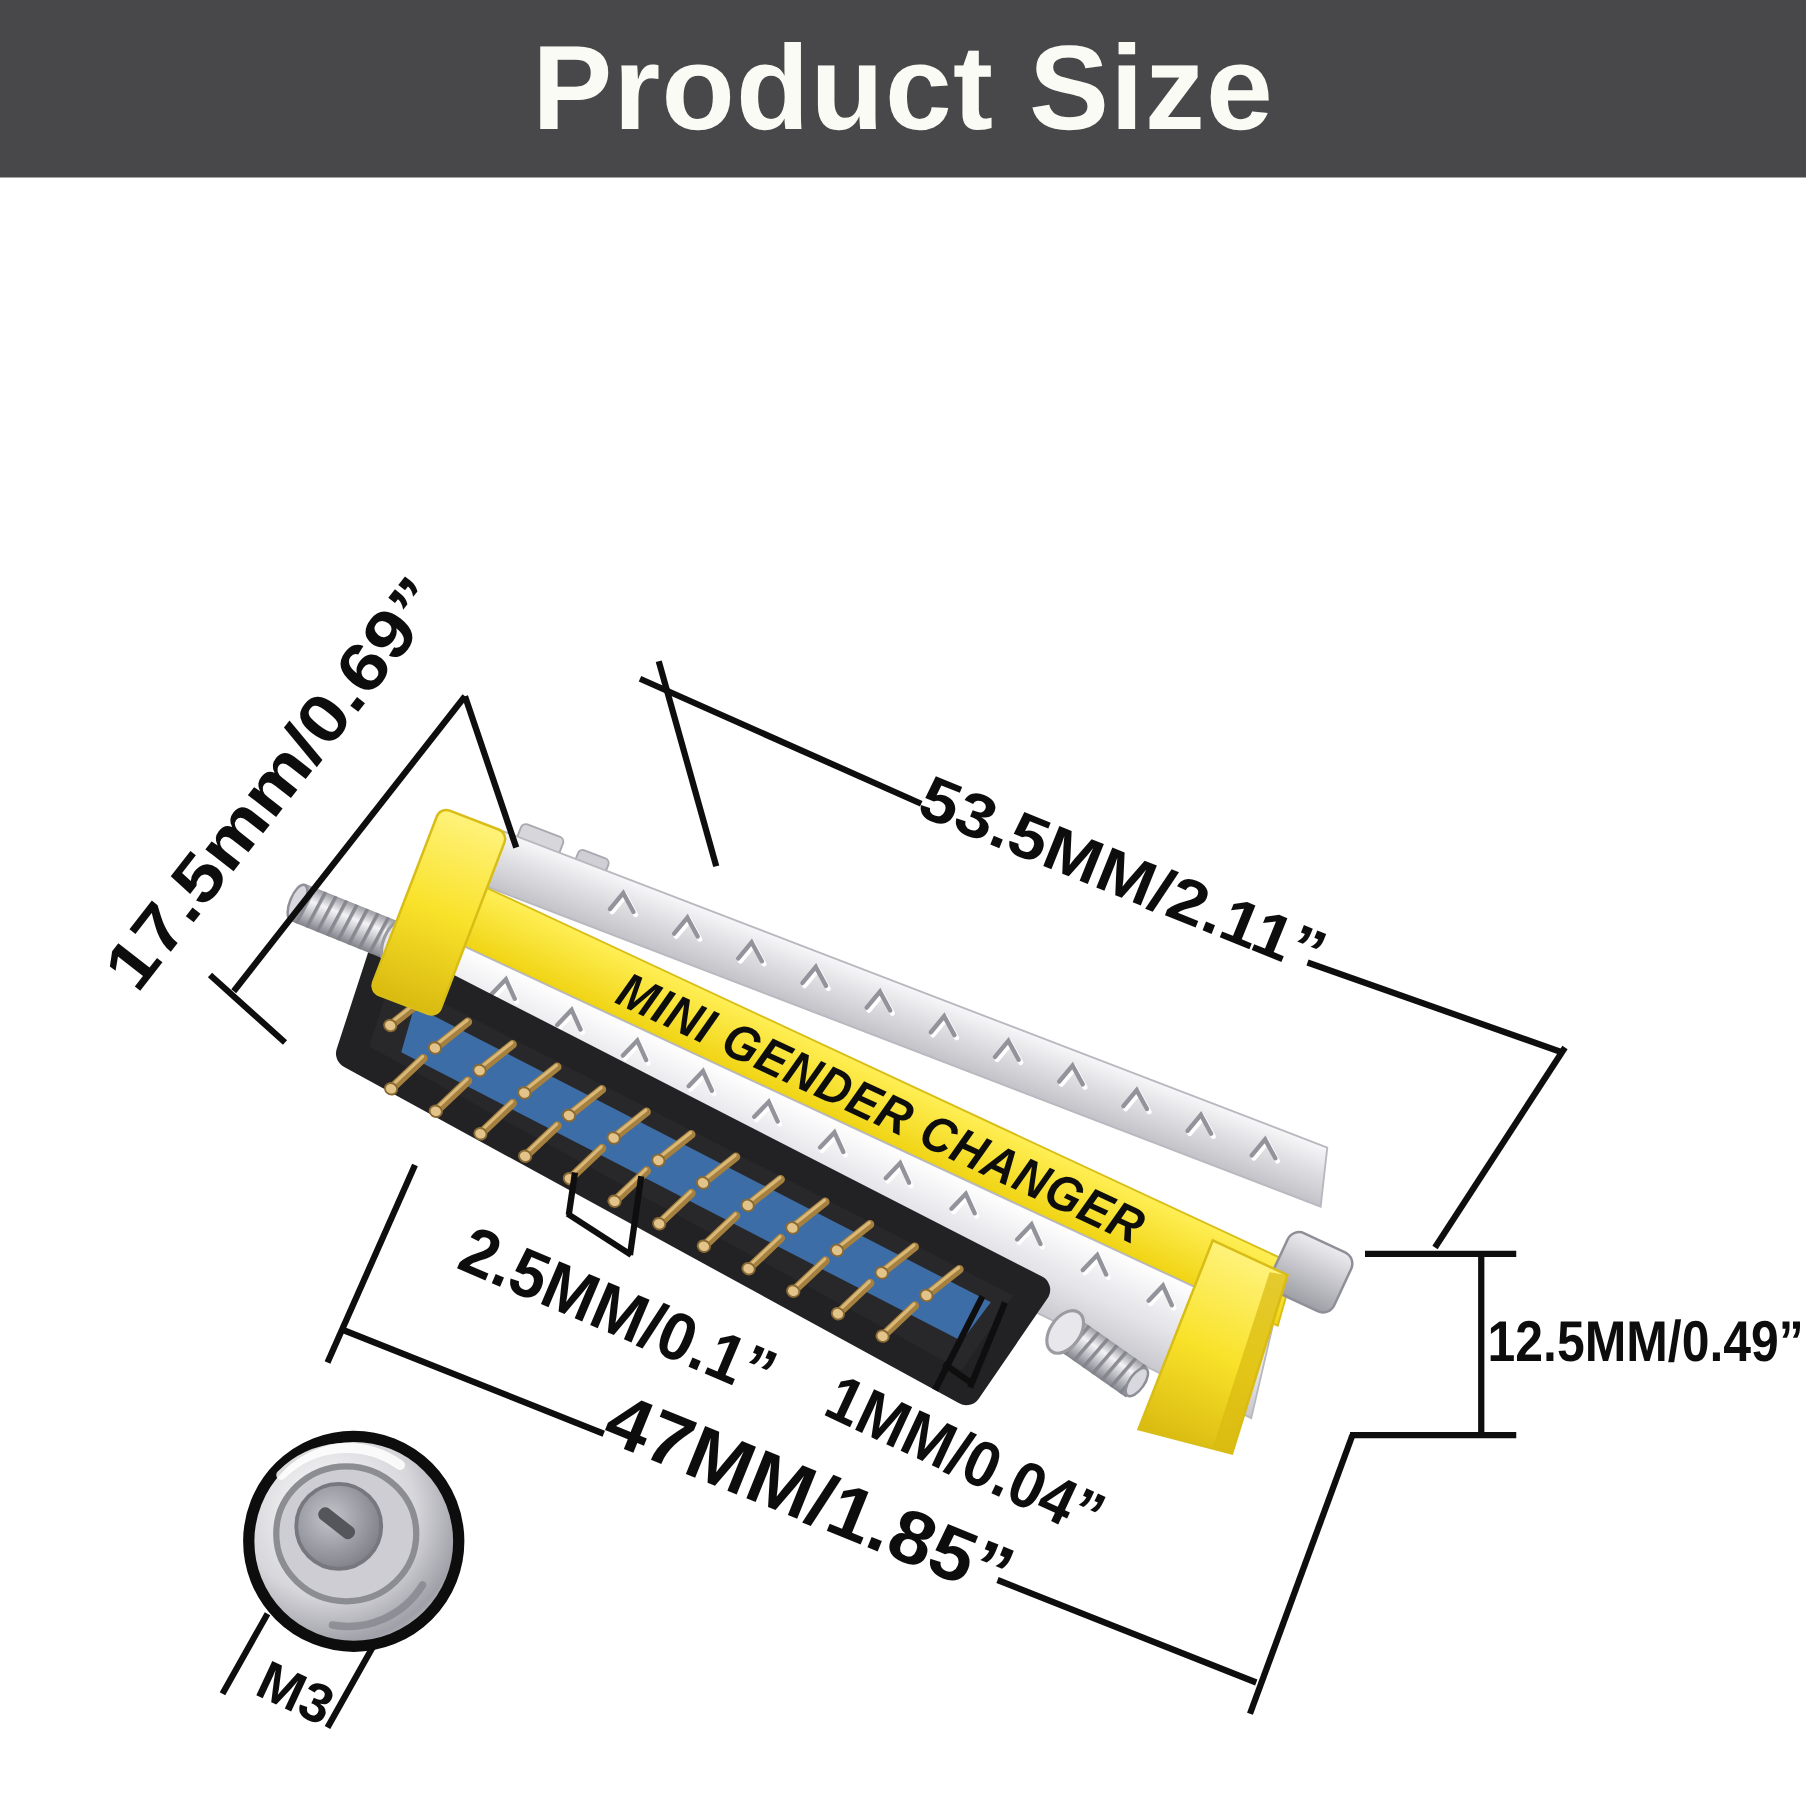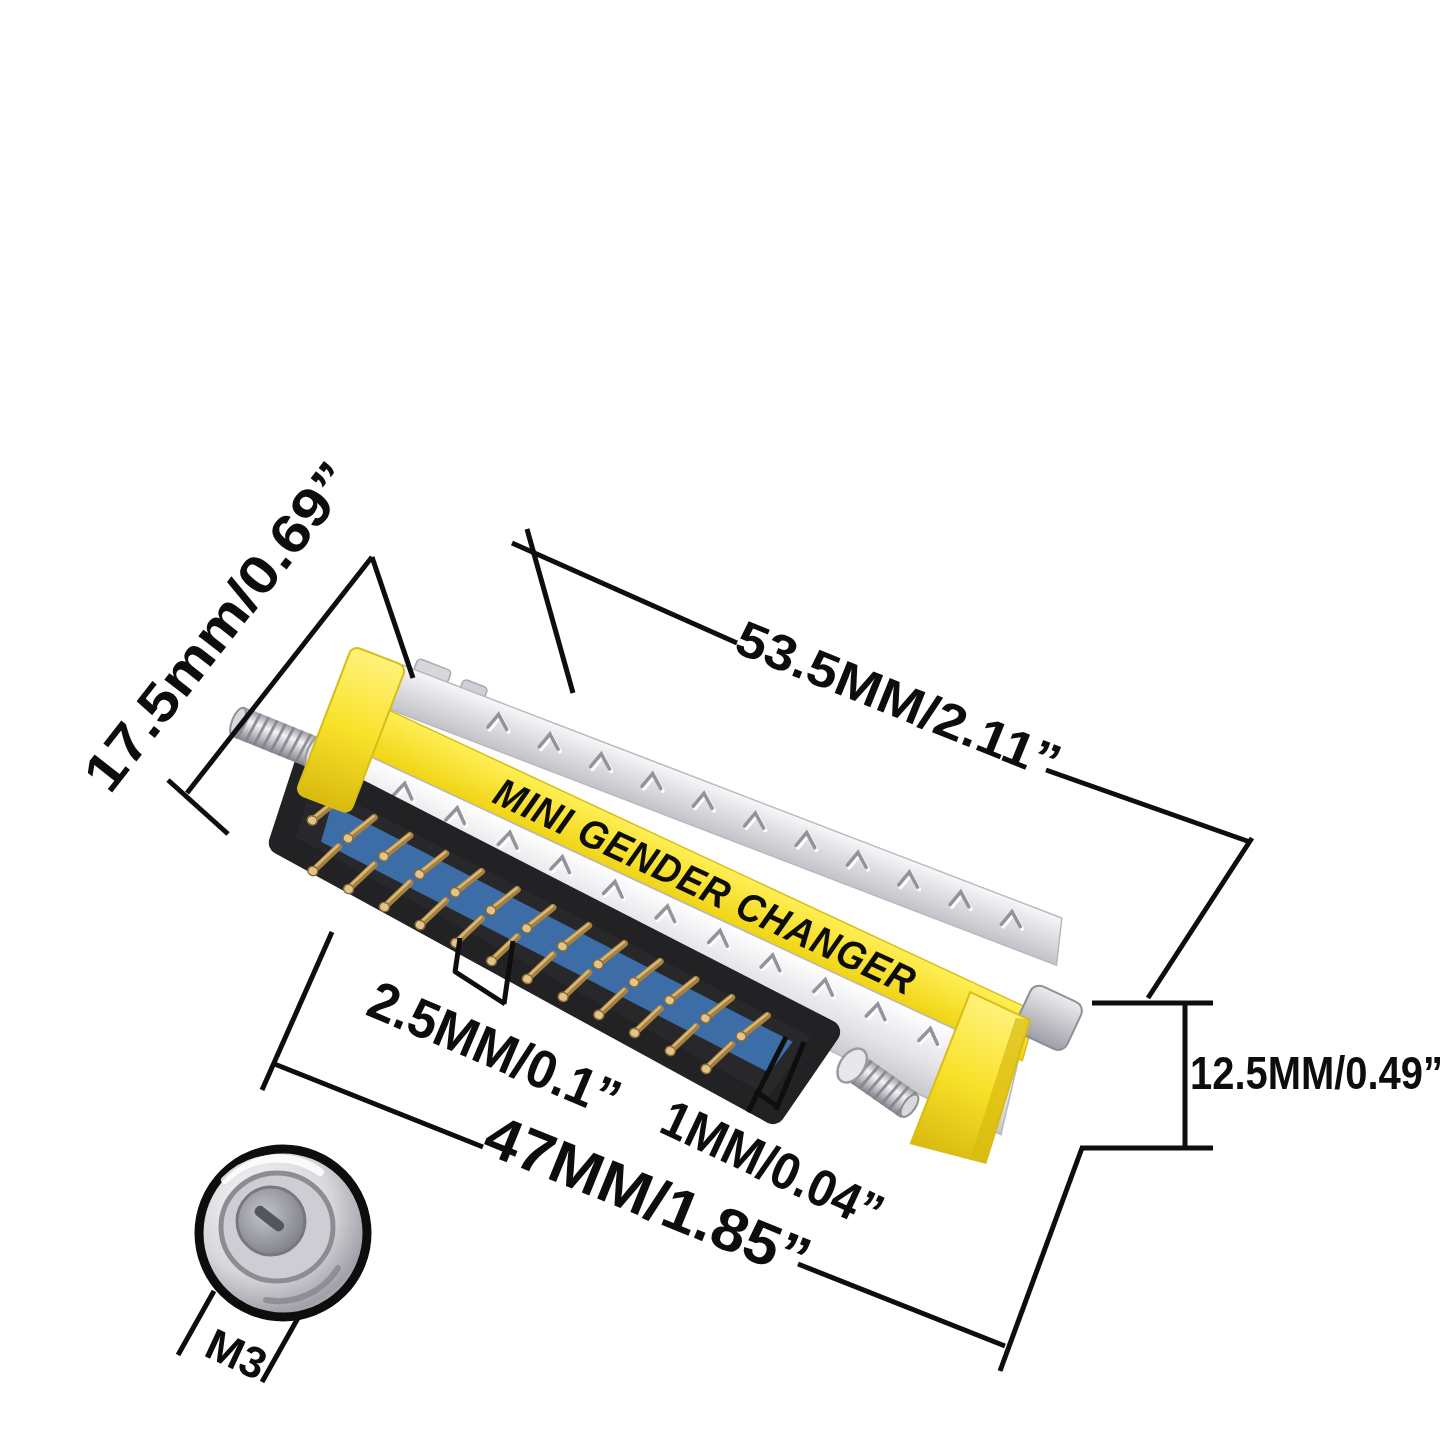--- a/index.html
+++ b/index.html
@@ -9,20 +9,23 @@
           display:flex;align-items:center;justify-content:center;}
   .header h1{margin:0;font-size:96px;font-weight:bold;color:#fbfbf6;letter-spacing:1px;}
   svg{position:absolute;top:0;left:0;}
   svg text{font-family:"Liberation Sans",sans-serif;font-weight:bold;fill:#0d0d0d;}
 </style>
 </head>
 <body>
 
 <div class="canvas">
 
+  <div class="header">
+    <h1>Product Size</h1>
+  </div>
 
   <svg width="1445" height="1445" viewBox="0 0 1445 1445">
     <defs>
       <linearGradient id="metalTop" x1="0" y1="0" x2="0" y2="1">
         <stop offset="0" stop-color="#f7f7f9"></stop>
           <stop offset="1" stop-color="#c2c2c8"></stop>
       </linearGradient>
       <linearGradient id="metalFront" x1="0" y1="0" x2="0" y2="1">
         <stop offset="0" stop-color="#ffffff"></stop>
           <stop offset="0.55" stop-color="#e3e3e8"></stop>

